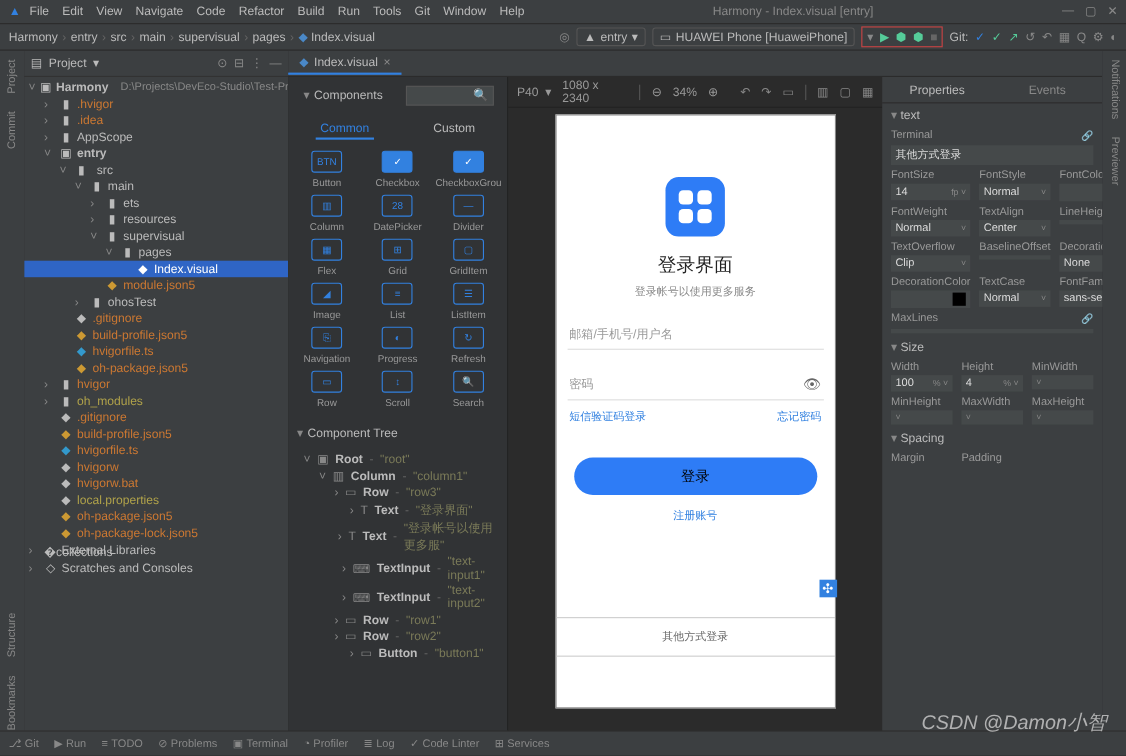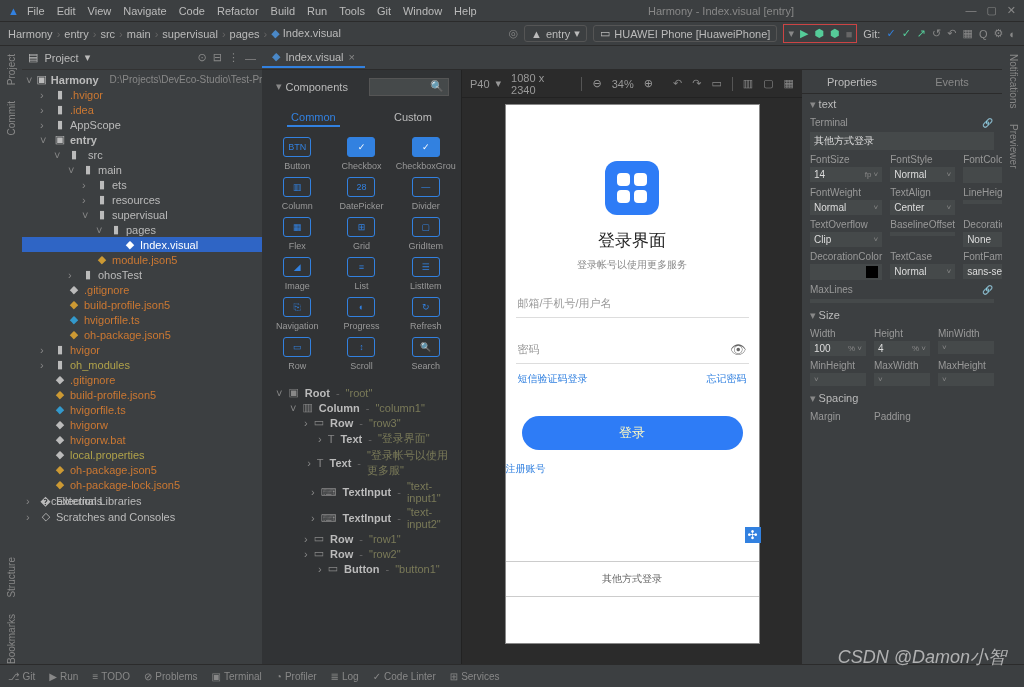--- a/index.html
+++ b/index.html
@@ -62,22 +62,22 @@
 .canvas-tb .grp{display:flex;gap:6px;align-items:center;}
 .divv{width:1px;height:14px;background:#555;}
 .canvas-wrap { flex:1; display:flex; justify-content:center; padding-top:6px; overflow:hidden; }
 .phone { width:255px; height:540px; background:#fff; position:relative; font-size:12px; color:#333; border:1px solid #888;}
 .logo { width:54px; height:54px; background:#2e7cf6; border-radius:12px; margin:56px auto 14px; display:grid; grid-template-columns:1fr 1fr; gap:4px; padding:12px; }
 .logo div{background:#fff;border-radius:4px;}
 .ptitle { text-align:center; font-size:17px; color:#222; }
 .psub { text-align:center; font-size:10px; color:#888; margin-top:6px; }
 .inp { margin:18px 10px 0; border-bottom:1px solid #ddd; padding:6px 2px; color:#999; font-size:11px; display:flex; justify-content:space-between;}
 .lrow { display:flex; justify-content:space-between; margin:8px 12px; font-size:10px; color:#3281e0; }
-.loginbtn { margin:30px 16px 12px; background:#2e7cf6; color:#fef9c3; text-align:center; padding:8px 0; border-radius:18px; font-size:13px;}
-.reg { text-align:left; margin-top:8px; font-size:10px; color:#3281e0;font-family:Liberation Serif, serif; }
+.loginbtn { margin:30px 16px 12px; background:#2e7cf6; color:#000000; text-align:center; padding:8px 0; border-radius:18px; font-size:13px;}
+.reg { text-align:center; margin-top:8px; font-size:10px; color:#3281e0;font-family:Liberation Serif, serif; }
 .otherbox{position:absolute;bottom:46px;left:0;right:0;border-top:1px solid #ccc;border-bottom:1px solid #ccc;padding:10px 0;text-align:center;font-size:10px;color:#666;}
 .addbtn{position:absolute;right:-2px;bottom:100px;width:16px;height:16px;background:#3281e0;color:#fff;display:flex;align-items:center;justify-content:center;font-size:12px;}
 .prop-panel { width:200px; background:#3c3f41; display:flex; flex-direction:column; font-size:11px; }
 .ptabs { display:flex; height:24px; border-bottom:1px solid #2b2b2b; }
 .ptabs span { flex:1; text-align:center; line-height:24px; color:#888; }
 .ptabs .act { color:#bbb; }
 .pgroup { padding:4px 8px; color:#bbb; }
 .pgroup::before{content:"▾ ";color:#888;}
 .prow { display:flex; padding:2px 8px; gap:6px; align-items:center; }
 .prow label { flex:1; color:#999; font-size:10px; }
@@ -415,20 +415,21 @@
             </div>
           <div class="citem">
               <div class="cicon">↕</div>
               <span>Scroll</span>
             </div>
           <div class="citem">
               <div class="cicon">🔍</div>
               <span>Search</span>
             </div>
         </div>
+        <div class="sec-hdr">Component Tree</div>
         <div class="ctree" id="ctree">
             <div class="ct-row">
               <span class="ind" style="width:4px"></span>
               <span style="color:#888">˅</span> 
               <span style="color:#888">▣</span> 
               <span class="ct-type">Root</span> 
               <span style="color:#666">-</span> 
               <span class="ct-name">"root"</span>
             </div>
             <div class="ct-row">

